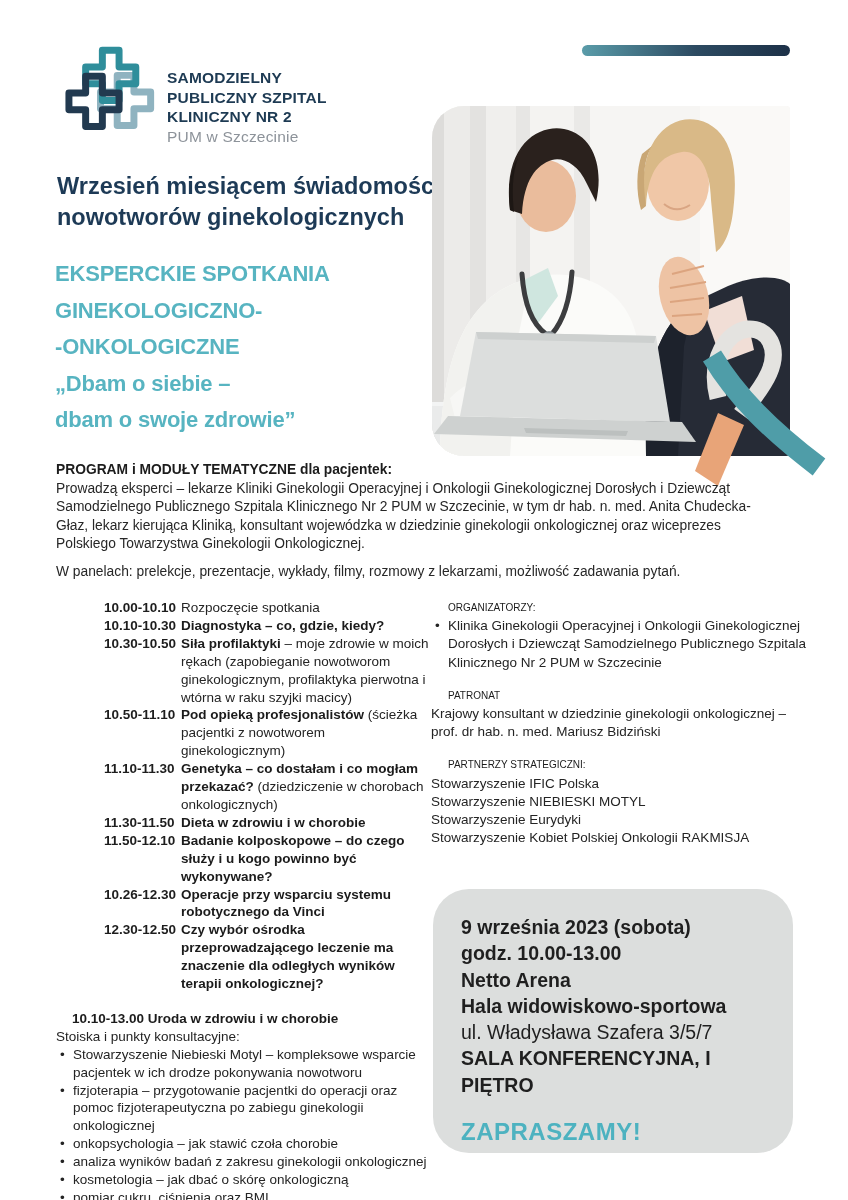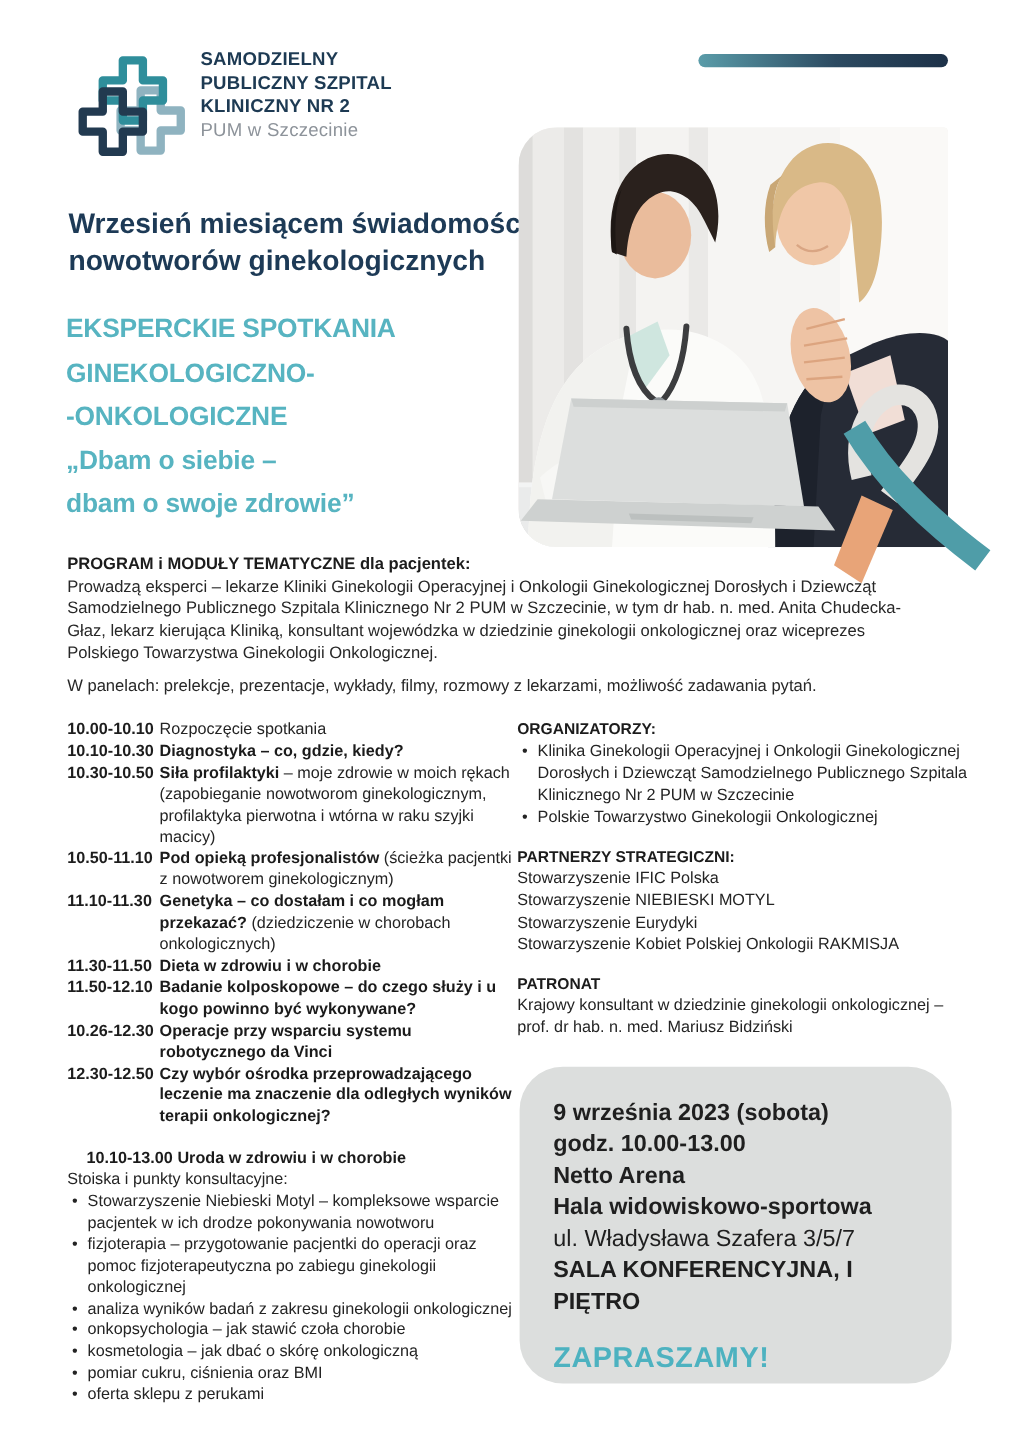--- a/index.html
+++ b/index.html
@@ -4,21 +4,21 @@
 <style>
   * { margin:0; padding:0; box-sizing:border-box; }
   html,body { background:#ffffff; }
   body { font-family:"Liberation Sans", sans-serif; }
   .page {
     position:relative; width:848px; height:1200px; margin:0 auto;
     background:#ffffff; overflow:hidden; color:#2a2a2a;
   }
 
   
-  .logo { position:absolute; left:55px; top:40px; display:flex; align-items:flex-start; gap:8px; }
+  .logo { position:absolute; left:55px; top:40px; display:flex; align-items:flex-end; gap:8px; }
   .logo-mark { width:104px; height:106px; }
   .logo-text { font-size:15.5px; line-height:19.5px; font-weight:bold; color:#1d3a53; letter-spacing:0.2px; }
   .logo-text .muted { color:#8d939a; font-weight:normal; }
 
   .top-bar {
     position:absolute; left:582px; top:45px; width:208px; height:11px;
     border-radius:6px; background:linear-gradient(90deg,#5a9ca9 0%, #2c4a61 55%, #1d3148 100%);
   }
 
   
@@ -30,32 +30,32 @@
   .ribbon { position:absolute; left:688px; top:318px; width:140px; height:175px; }
 
   
   .program { position:absolute; left:56px; top:461px; width:706px; font-size:13.8px; line-height:18.6px; color:#272727; }
   .program .head { font-weight:bold; color:#1c1c1c; }
   .program .panels { margin-top:9px; }
 
   
   .left-col { position:absolute; left:56px; top:599px; width:377px; font-size:13.5px; line-height:17.9px; color:#242424; }
   .sched-item { display:flex; }
-  .sched-time { flex:none; width:77px; font-weight:bold; color:#1d1d1d; }
+  .sched-time { flex:none; width:77px; font-weight:bold; color:#1d1d1d;margin-left:48px; }
   .sched-text { flex:1; }
   .sched-text b { color:#1b1b1b; }
   .expo { margin-top:17px; }
   .expo-head { font-weight:bold; color:#1b1b1b;margin-left:16px; }
   .bullets { list-style:none; }
   .bullets li { position:relative; padding-left:17px; }
   .bullets li::before { content:"•"; position:absolute; left:4px; }
 
   
   .right-col { position:absolute; left:431px; top:599px; width:384px; font-size:13.5px; line-height:18.2px; color:#242424; }
-  .right-col h3 { font-size:13px; line-height:18.2px; font-weight:bold; color:#1b1b1b; }
+  .right-col h3 { font-size:10px; line-height:18.2px; font-weight:normal; color:#1b1b1b;margin-left:17px; }
   .right-col .block { margin-bottom:15px; }
 
   
   .venue-box {
     position:absolute; left:433px; top:889px; width:360px; height:264px;
     background:#dcdedd; border-radius:36px; padding:25px 36px 0 28px;
     font-size:19.5px; line-height:26.3px; color:#1f1f1f;
   }
   .venue-box .b { font-weight:bold; }
   .venue-cta { margin-top:21px; font-weight:bold; font-size:24px; color:#4db2c0; letter-spacing:0.5px; }
@@ -193,47 +193,46 @@
       <div class="sched-time">12.30-12.50</div>
       <div class="sched-text"><b>Czy wybór ośrodka przeprowadzającego leczenie ma znaczenie dla odległych wyników terapii onkologicznej?</b><span></span></div>
     </div>
 
     <div class="expo">
       <div class="expo-head"><span>10.10-13.00</span> <span>Uroda w zdrowiu i w chorobie</span></div>
       <div>Stoiska i punkty konsultacyjne:</div>
       <ul class="bullets">
         <li>Stowarzyszenie Niebieski Motyl – kompleksowe wsparcie pacjentek w ich drodze pokonywania nowotworu</li>
         <li>fizjoterapia – przygotowanie pacjentki do operacji oraz pomoc fizjoterapeutyczna po zabiegu ginekologii onkologicznej</li>
+        <li>onkopsychologia – jak stawić czoła chorobie</li>
         <li>analiza wyników badań z zakresu ginekologii onkologicznej</li>
-        <li>onkopsychologia – jak stawić czoła chorobie</li>
         <li>kosmetologia – jak dbać o skórę onkologiczną</li>
         <li>pomiar cukru, ciśnienia oraz BMI</li>
         <li>oferta sklepu z perukami</li>
       </ul>
     </div>
   </section>
 
   <section class="right-col">
     <div class="block">
       <h3>ORGANIZATORZY:</h3>
       <ul class="bullets">
         <li>Klinika Ginekologii Operacyjnej i Onkologii Ginekologicznej Dorosłych i Dziewcząt Samodzielnego Publicznego Szpitala Klinicznego Nr 2 PUM w Szczecinie</li>
-        <li>Polskie Towarzystwo Ginekologii Onkologicznej</li>
       </ul>
+    </div>
+    <div class="block">
+      <h3>PATRONAT</h3>
+      <div>Krajowy konsultant w dziedzinie ginekologii onkologicznej – prof. dr hab. n. med. Mariusz Bidziński</div>
     </div>
     <div class="block">
       <h3>PARTNERZY STRATEGICZNI:</h3>
       <div>Stowarzyszenie IFIC Polska</div>
       <div>Stowarzyszenie NIEBIESKI MOTYL</div>
       <div>Stowarzyszenie Eurydyki</div>
       <div>Stowarzyszenie Kobiet Polskiej Onkologii RAKMISJA</div>
-    </div>
-    <div class="block">
-      <h3>PATRONAT</h3>
-      <div>Krajowy konsultant w dziedzinie ginekologii onkologicznej – prof. dr hab. n. med. Mariusz Bidziński</div>
     </div>
   </section>
 
   <aside class="venue-box">
     <div class="b">9 września 2023 (sobota)</div>
     <div class="b">godz. 10.00-13.00</div>
     <div class="b">Netto Arena</div>
     <div class="b">Hala widowiskowo-sportowa</div>
     <div>ul. Władysława Szafera 3/5/7</div>
     <div class="b">SALA KONFERENCYJNA, I PIĘTRO</div>

